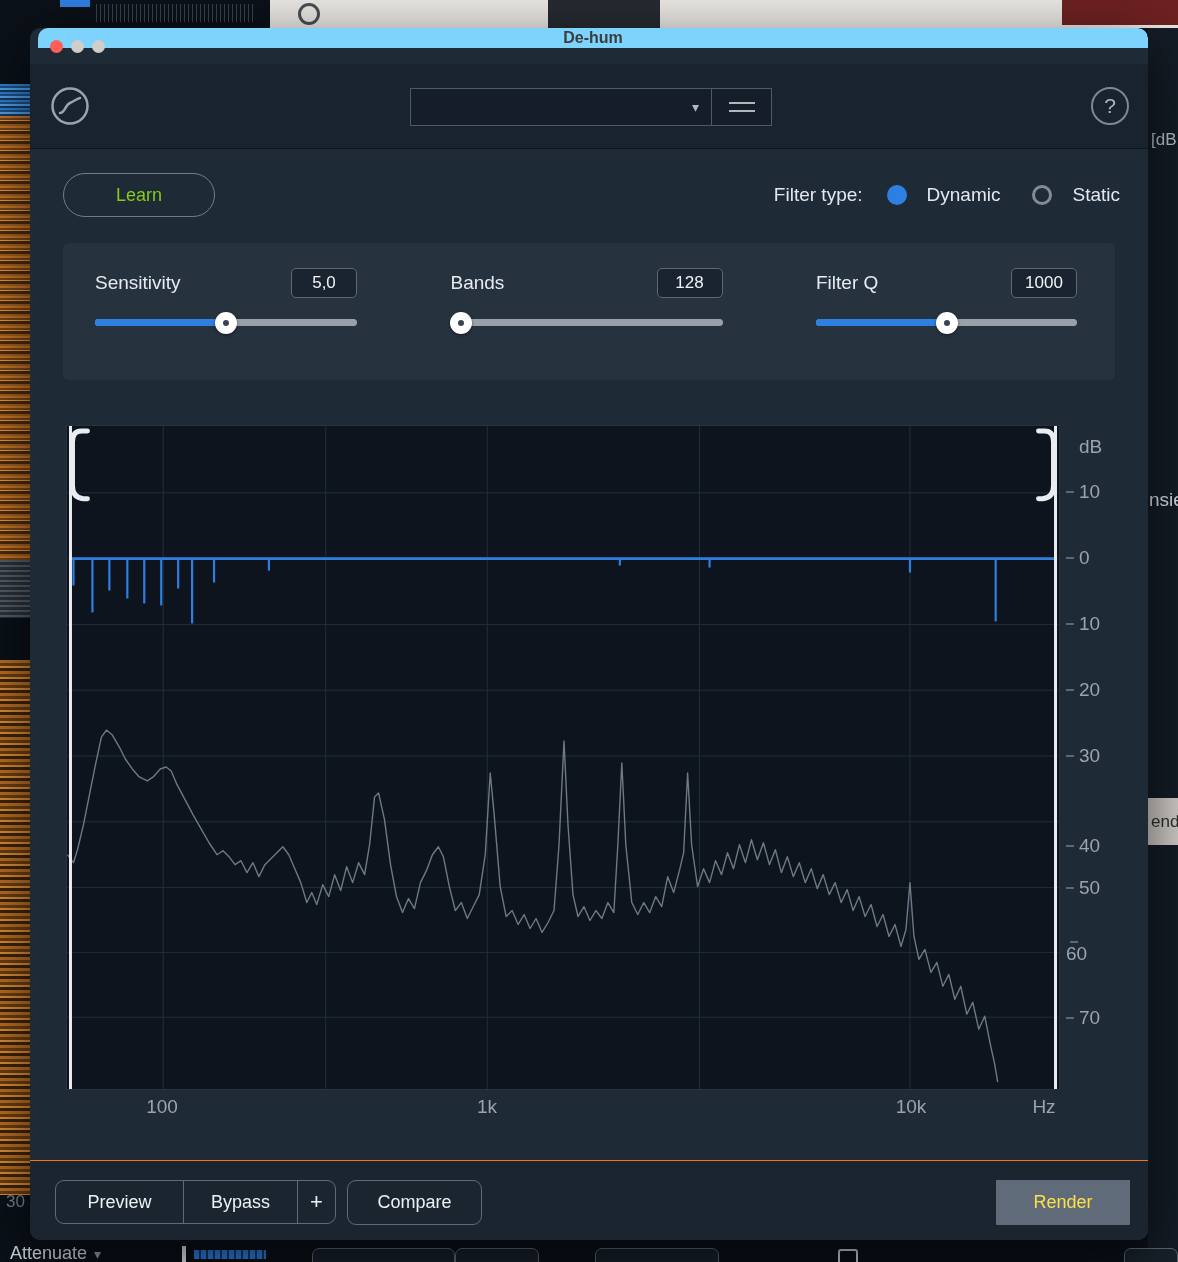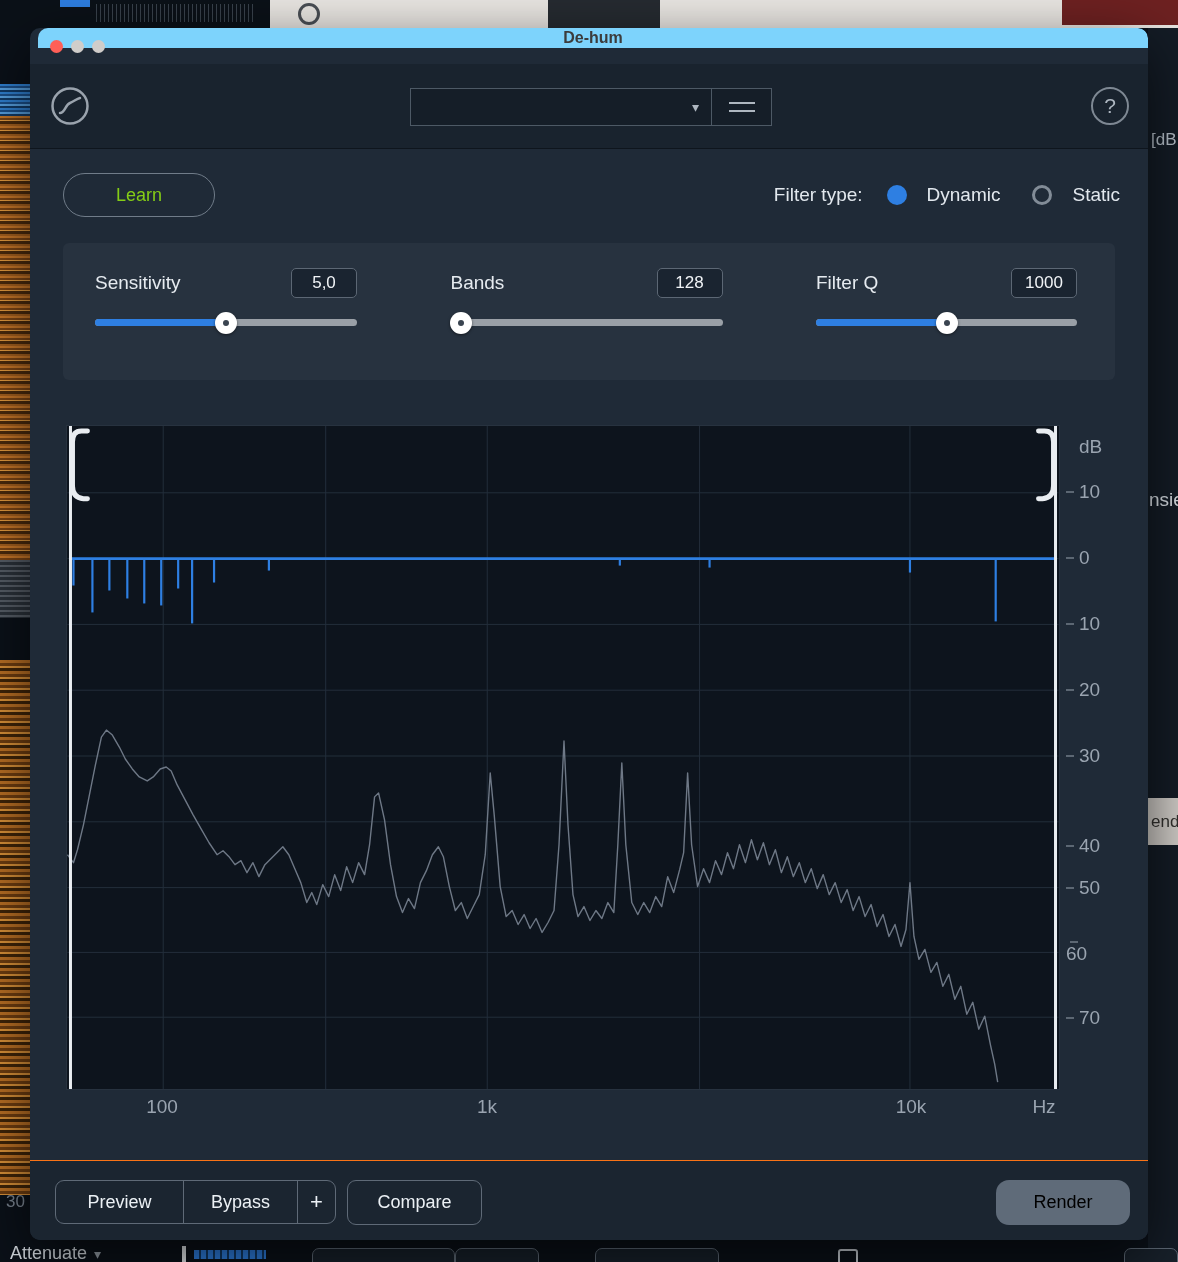--- a/index.html
+++ b/index.html
@@ -95,22 +95,22 @@
 
   .footer{position:absolute;left:0;right:0;top:1132px;height:80px;background:#1b2530;
     border-top:1px solid #f97316;border-radius:0 0 10px 10px}
   .seg{position:absolute;left:25px;top:19px;display:flex;border:1.5px solid #5f6a77;border-radius:9px;overflow:hidden}
   .seg button{height:42px;background:transparent;border:none;border-left:1.5px solid #5f6a77;color:#ecf1f5;
     font-size:18px;cursor:pointer;font-family:inherit}
   .seg button:first-child{border-left:none}
   .seg .w-preview{width:127px}.seg .w-bypass{width:114px}.seg .w-plus{width:38px;font-size:22px}
   .compare-btn{position:absolute;left:317px;top:19px;width:135px;height:45px;border:1.5px solid #5f6a77;
     border-radius:9px;background:transparent;color:#ecf1f5;font-size:18px;cursor:pointer;font-family:inherit}
-  .render-btn{position:absolute;right:18px;top:19px;width:134px;height:45px;border:none;border-radius:13px;
-    background:#5f6b79;color:#000000;font-size:18px;cursor:pointer;font-family:inherit}
+  .render-btn{position:absolute;right:18px;top:19px;width:134px;height:45px;border:none;border-radius:1px;
+    background:#5f6b79;color:#fde047;font-size:18px;cursor:pointer;font-family:inherit}
 </style>
 </head>
 <body>
 
 <div class="bgtl">
   <div class="blue-bit"></div>
   <div class="hairlines"></div>
 </div>
 <div class="bgtop"></div>
 <div class="bgtop-slot"></div>

